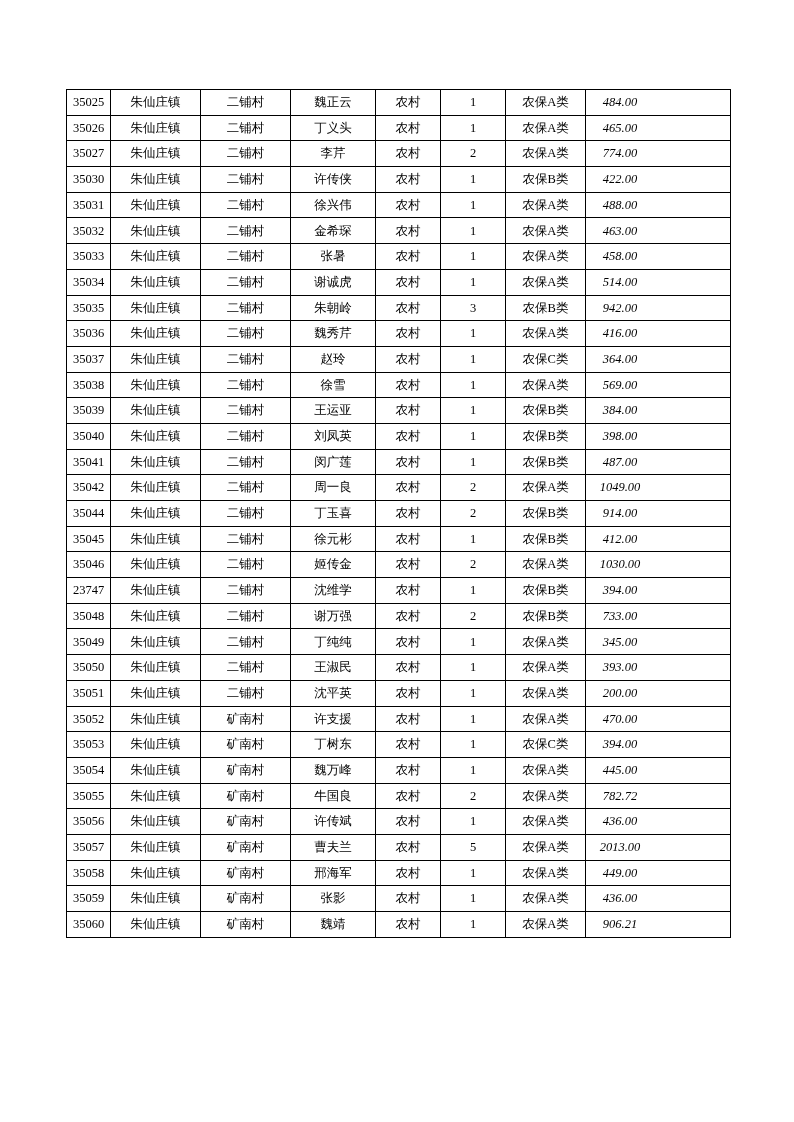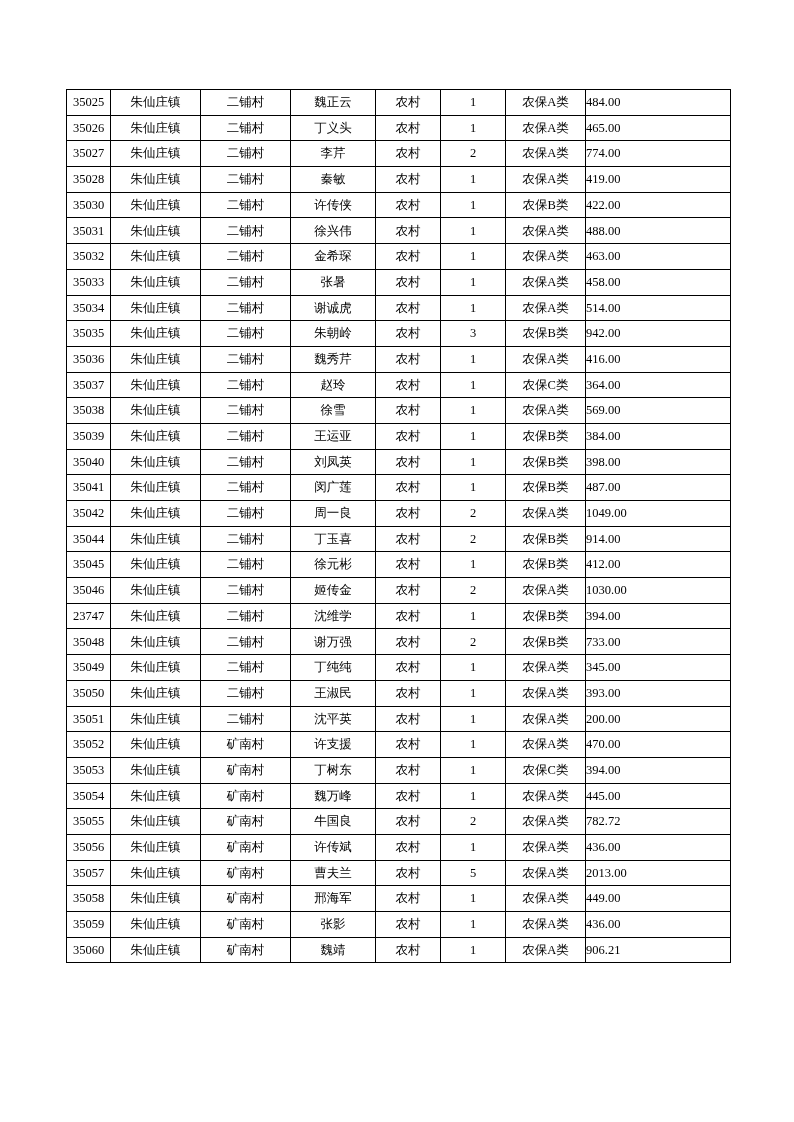--- a/index.html
+++ b/index.html
@@ -28,22 +28,23 @@
     height: 25.7px;
     padding: 0;
     text-align: center;
     vertical-align: middle;
     font-size: 12.5px;
     line-height: 1;
     overflow: hidden;
     white-space: nowrap;
   }
   td.col-amount {
-    text-align: left;
+    text-align: center;
     padding-right: 76px;
+    font-style: italic;
   }
 </style>
 </head>
 <body>
 
 <div class="sheet">
   <table>
     <colgroup>
       <col style="width:44px">
       <col style="width:90px">
@@ -79,30 +80,20 @@
           <td class="col-id">35027</td>
           <td class="col-town">朱仙庄镇</td>
           <td class="col-village">二铺村</td>
           <td class="col-name">李芹</td>
           <td class="col-area_type">农村</td>
           <td class="col-count">2</td>
           <td class="col-category">农保A类</td>
           <td class="col-amount">774.00</td>
         </tr>
         <tr>
-          <td class="col-id">35028</td>
-          <td class="col-town">朱仙庄镇</td>
-          <td class="col-village">二铺村</td>
-          <td class="col-name">秦敏</td>
-          <td class="col-area_type">农村</td>
-          <td class="col-count">1</td>
-          <td class="col-category">农保A类</td>
-          <td class="col-amount">419.00</td>
-        </tr>
-        <tr>
           <td class="col-id">35030</td>
           <td class="col-town">朱仙庄镇</td>
           <td class="col-village">二铺村</td>
           <td class="col-name">许传侠</td>
           <td class="col-area_type">农村</td>
           <td class="col-count">1</td>
           <td class="col-category">农保B类</td>
           <td class="col-amount">422.00</td>
         </tr>
         <tr>

